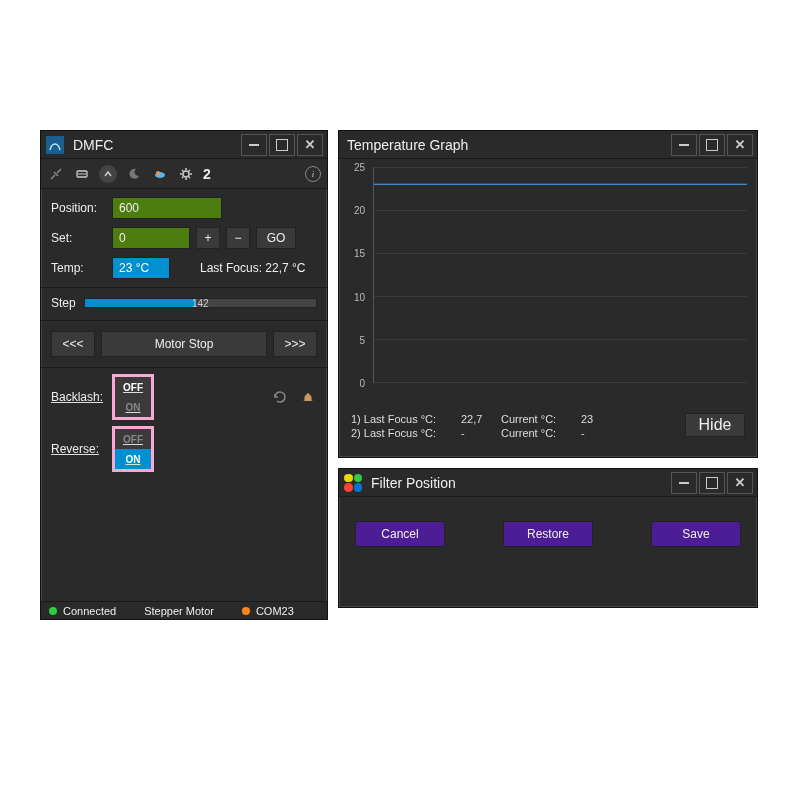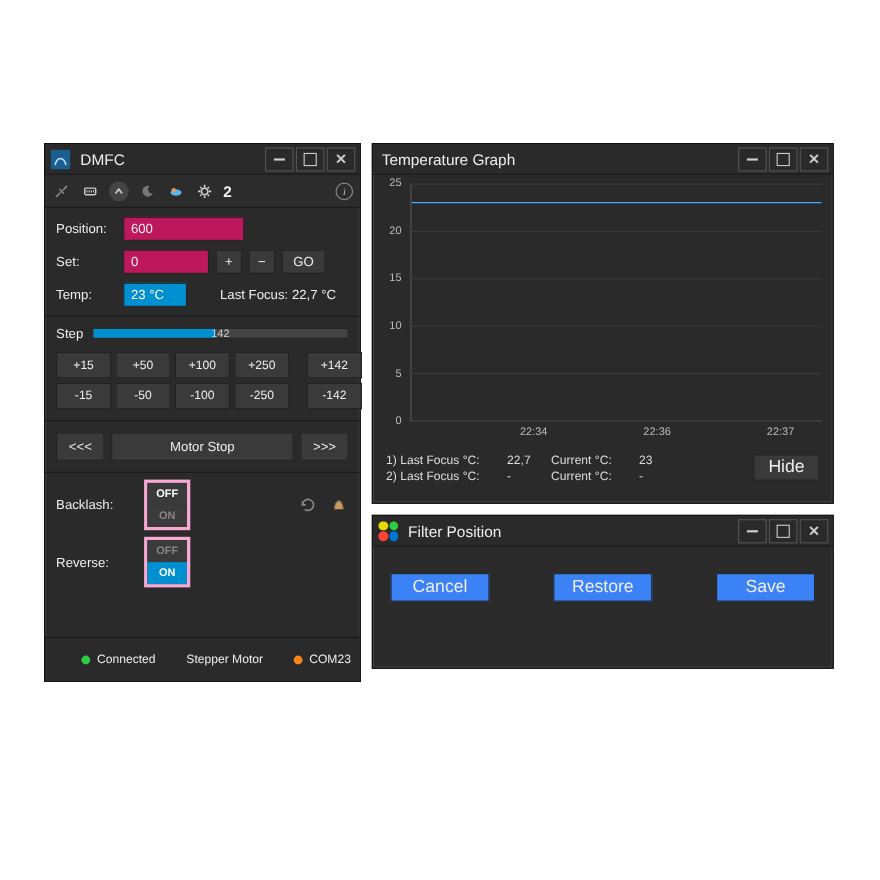--- a/index.html
+++ b/index.html
@@ -82,21 +82,21 @@
     padding: 8px 10px;
   }
   .row {
     display: flex;
     align-items: center;
     margin-bottom: 8px;
     gap: 6px;
   }
   .label { width: 55px; color:#eee; font-size:12px;}
   .field {
-    background: #be185d;
+    background: #4d7c0f;
     border: 1px solid #222;
     color: #eee;
     padding: 3px 6px;
     font-size: 12px;
     height: 22px;
   }
   .field.pos { width: 110px; }
   .field.set { width: 78px; }
   .field.temp { width: 58px; background:#0090d0; color:#fff; }
   .btn {
@@ -132,41 +132,41 @@
   }
   .step-gap { }
   .motor-row { display:flex; gap:6px; margin: 10px 0; }
   .motor-btn {
     background:#3a3a3a; border:1px solid #222; color:#eee;
     height:26px; display:flex; align-items:center; justify-content:center;
     cursor:pointer; font-size:12px;
   }
   .motor-arrow { width: 44px; }
   .motor-stop { flex:1; }
-  .toggle-row { display:flex; align-items:center; margin: 6px 0; gap: 22px;}
+  .toggle-row { display:flex; align-items:center; margin: 6px 0; gap: 3px; text-decoration: underline;}
   .toggle-label { width: 58px; color:#eee; font-size:12px;}
   .toggle {
     display:flex; border:3px solid #f9a8d4;flex-direction:column;
   }
   .toggle .opt {
     width: 36px; height:20px; font-size:10px; font-weight:bold;
     display:flex; align-items:center; justify-content:center;
     background:#3a3a3a; color:#888; cursor:pointer;
   }
   .toggle .opt.active { background:#0090d0; color:#fff; }
   .toggle .opt.active-off { background:#3a3a3a; color:#fff; }
   .right-icons {
     margin-left: auto; display:flex; gap:10px;
   }
   .right-icons .ic { width:18px;height:18px; display:flex;align-items:center;justify-content:center; }
   .statusbar {
     position:absolute; bottom:0; left:0; right:0;
-    height:40px; border-top:1px solid #1a1a1a;
+    height:18px; border-top:1px solid #1a1a1a;
     display:flex; align-items:center; padding:0 8px; gap:6px;
-    font-size:11px; background:#2a2a2a;justify-content:flex-end;
+    font-size:11px; background:#2a2a2a;
   }
   .dot { width:8px;height:8px;border-radius:50%; }
   .dot.green { background:#2ecc40; }
   .dot.orange { background:#ff851b; }
   .status-label { color:#eee; }
   .status-spacer { width: 16px; }
 
   
   #tempgraph { left: 338px; top: 130px; width: 420px; height: 328px; }
   .chart-area {
@@ -199,23 +199,23 @@
   .fp-body { padding: 10px 12px; }
   .fp-msg {
     border:1px solid #444; background:#2e2e2e;
     padding:8px 10px; font-size:12px; color:#eee;
     height: 44px;
   }
   .fp-buttons {
     display:flex; justify-content:space-between; margin-top:14px; padding: 0 4px;
   }
   .fp-btn {
-    width: 90px; height:26px; background:#3b82f6; border:1px solid #222;
+    width: 90px; height:26px; background:#4c1d95; border:1px solid #222;
     color:#eee; display:flex;align-items:center;justify-content:center;
-    cursor:pointer; font-size:16px;
+    cursor:pointer; font-size:12px;
   }
   .fp-icon {
     width:18px;height:18px; display:grid; grid-template-columns:1fr 1fr; grid-template-rows:1fr 1fr;
     gap:1px;
   }
   .fp-icon span { display:block; border-radius:50%;}
 </style>
 </head>
 <body>
 
@@ -305,34 +305,20 @@
       <input class="field temp" value="23 °C" style="">
       <span style="margin-left:24px;color:#eee">Last Focus: 22,7 °C</span>
     </div>
     <div class="hr"></div>
     <div class="step-row">
       <span style="color:#eee">Step</span>
       <div class="slider-track">
         <div class="slider-fill"></div>
         <span class="slider-val" style="position:absolute;left:50%;top:-1px;transform:translateX(-50%);font-size:10px;">142</span>
       </div>
-    </div>
-    <div class="step-grid">
-      <div class="step-btn">+15</div>
-      <div class="step-btn">+50</div>
-      <div class="step-btn">+100</div>
-      <div class="step-btn">+250</div>
-      <div class="step-gap"></div>
-      <div class="step-btn">+142</div>
-      <div class="step-btn">-15</div>
-      <div class="step-btn">-50</div>
-      <div class="step-btn">-100</div>
-      <div class="step-btn">-250</div>
-      <div class="step-gap"></div>
-      <div class="step-btn">-142</div>
     </div>
     <div class="hr"></div>
     <div class="motor-row">
       <div class="motor-btn motor-arrow">&lt;&lt;&lt;</div>
       <div class="motor-btn motor-stop">Motor Stop</div>
       <div class="motor-btn motor-arrow">&gt;&gt;&gt;</div>
     </div>
     <div class="hr"></div>
     <div class="toggle-row">
       <span class="toggle-label">Backlash:</span>
@@ -389,25 +375,20 @@
         <div class="y-tick" style="top: 60%;">10</div>
         <div class="y-tick" style="top: 40%;">15</div>
         <div class="y-tick" style="top: 20%;">20</div>
         <div class="y-tick" style="top: 0%;">25</div>
       </div>
     <div class="chart-grid" id="chartgrid">
       <svg id="chartsvg" width="100%" height="100%" preserveAspectRatio="none" viewBox="0 0 100 100">
           <path d="M0 8 L9.090909090909092 8 L18.181818181818183 8 L27.27272727272727 8 L36.36363636363637 8 L45.45454545454545 8 L54.54545454545454 8 L63.63636363636363 8 L72.72727272727273 8 L81.81818181818183 8 L90.9090909090909 8 L100 8 " stroke="#4aa8ff" stroke-width="1" fill="none" vector-effect="non-scaling-stroke"></path>
         </svg>
     <div class="gridline-h" style="top: 100%;"></div><div class="gridline-h" style="top: 80%;"></div><div class="gridline-h" style="top: 60%;"></div><div class="gridline-h" style="top: 40%;"></div><div class="gridline-h" style="top: 20%;"></div><div class="gridline-h" style="top: 0%;"></div></div>
-    <div class="x-ticks" id="xticks">
-        <div class="x-tick" style="left: 30%;">22:34</div>
-        <div class="x-tick" style="left: 60%;">22:36</div>
-        <div class="x-tick" style="left: 90%;">22:37</div>
-      </div>
   </div>
   <div class="chart-footer">
     <div class="chart-info">
       <span>1) Last Focus °C:</span>
       <span>22,7</span>
       <span>Current  °C:</span>
       <span>23</span>
       <span>2) Last Focus °C:</span>
       <span>-</span>
       <span>Current  °C:</span>

